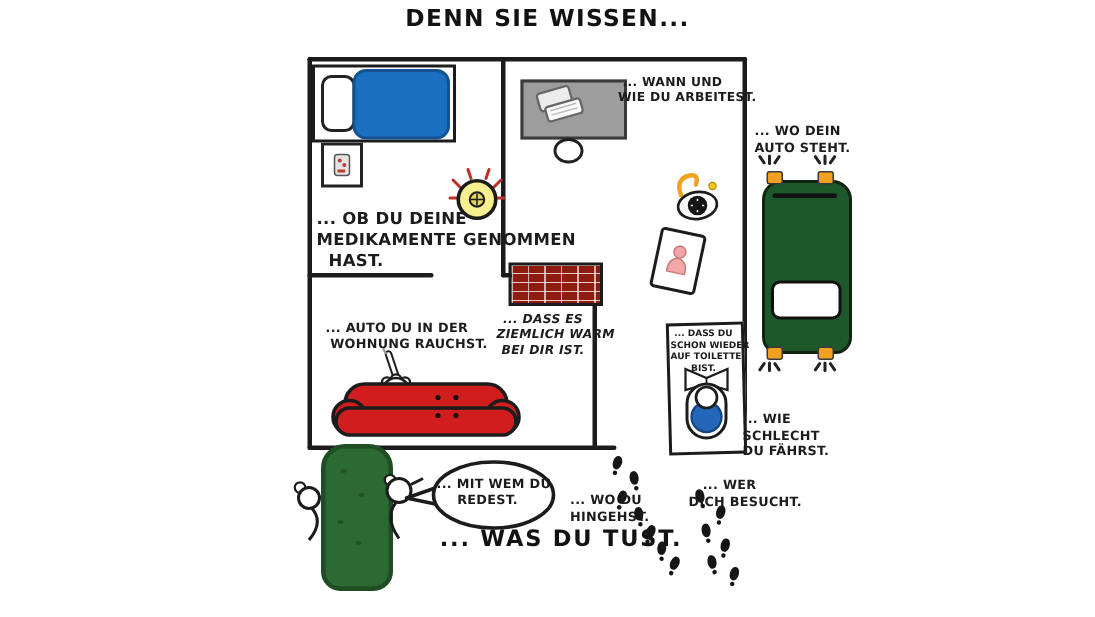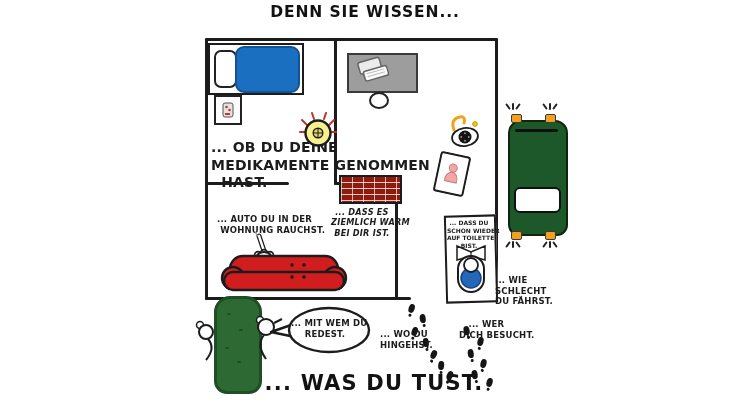--- a/index.html
+++ b/index.html
@@ -1,20 +1,20 @@
 <!DOCTYPE html>
 <html><head>
 <meta charset="utf-8">
 <style>
   html,body{margin:0;padding:0;background:#fff;}
   #stage{position:relative;width:730px;height:411px;background:#fff;overflow:hidden;
          font-family:"DejaVu Sans",sans-serif;}
   .title{position:absolute;left:0;right:0;text-align:center;font-weight:700;color:#121212;}
   #title-top{top:3px;font-size:15.5px;letter-spacing:.9px;}
-  #title-bottom{top:371px;font-size:21px;letter-spacing:1.2px;padding-left:18px;}
+  #title-bottom{top:350px;font-size:15px;letter-spacing:1.2px;padding-left:18px;}
   .lbl{position:absolute;font-weight:700;font-size:8.5px;line-height:1.25;color:#1c1c1c;
        white-space:pre;letter-spacing:.2px;}
   .c{text-align:center;}
   .wall{position:absolute;background:#1c1c1c;border-radius:2px;}
   .abs{position:absolute;}
   
   #brick{position:absolute;left:339px;top:175px;width:59px;height:25px;border:2px solid #1c1c1c;
     background:
       repeating-linear-gradient(90deg, rgba(255,255,255,.65) 0 1px, transparent 1px 11px),
       repeating-linear-gradient(180deg, #8e1b10 0 5px, #e8c9c2 5px 6px);}
@@ -68,21 +68,21 @@
   <div id="pillow"></div>
   <div id="blanket"></div>
   <div id="pill-frame">
     <svg width="12" height="16" viewBox="0 0 12 16">
       <rect x="1" y="1" width="10" height="14" rx="2" fill="#e3e3e3" stroke="#555" stroke-width="1"></rect>
       <circle cx="4.5" cy="5" r="1.3" fill="#c0392b"></circle>
         <circle cx="7.5" cy="8" r="1.3" fill="#c0392b"></circle>
       <rect x="3" y="11" width="5" height="2" fill="#c0392b"></rect>
     </svg>
   </div>
-  <div class="lbl" style="left:211px;top:139px;font-size:14px;">... OB DU DEINE
+  <div class="lbl" style="left:211px;top:139px;font-size:11px;">... OB DU DEINE
 MEDIKAMENTE GENOMMEN
   HAST.</div>
 
   <svg class="abs" style="left:298px;top:110px;" width="40" height="38" viewBox="0 0 40 38">
     <g stroke="#c03028" stroke-width="2" stroke-linecap="round">
       <line x1="4" y1="10" x2="9" y2="15"></line>
         <line x1="14" y1="3" x2="16" y2="9"></line>
       <line x1="28" y1="3" x2="26" y2="9"></line>
         <line x1="36" y1="10" x2="31" y2="15"></line>
       <line x1="2" y1="22" x2="8" y2="22"></line>
@@ -97,20 +97,22 @@
   <div id="desk"></div>
   <svg class="abs" style="left:356px;top:56px;" width="34" height="28" viewBox="0 0 34 28">
     <g transform="rotate(-16 17 14)">
       <rect x="4" y="3" width="22" height="12" rx="2" fill="#ececec" stroke="#666" stroke-width="1.5"></rect>
       <rect x="7" y="13" width="24" height="10" rx="2" fill="#fafafa" stroke="#666" stroke-width="1.5"></rect>
       <line x1="10" y1="16" x2="28" y2="16" stroke="#bbb" stroke-width="1"></line>
       <line x1="10" y1="19" x2="28" y2="19" stroke="#bbb" stroke-width="1"></line>
     </g>
   </svg>
   <div id="stool"></div>
+  <div class="lbl" style="left:412px;top:49px;font-size:8.2px;"> ... WANN UND
+WIE DU ARBEITEST.</div>
 
   <svg class="abs" style="left:447px;top:114px;" width="34" height="36" viewBox="0 0 34 36">
     <path d="M7,16 Q3,5 13,3 Q19,2 17,9" fill="none" stroke="#f0a21c" stroke-width="3" stroke-linecap="round"></path>
     <ellipse cx="18" cy="23" rx="13" ry="9" fill="#fff" stroke="#1c1c1c" stroke-width="1.8" transform="rotate(-8 18 23)"></ellipse>
     <circle cx="18" cy="23" r="6.5" fill="#141414"></circle>
     <g stroke="#fff" stroke-width="1">
       <line x1="18" y1="18.5" x2="18" y2="20"></line>
         <line x1="18" y1="26" x2="18" y2="27.5"></line>
       <line x1="13.5" y1="23" x2="15" y2="23"></line>
         <line x1="21" y1="23" x2="22.5" y2="23"></line>
@@ -160,20 +162,22 @@
     <path d="M6,3 L20,9 L34,3 L34,17 L20,13 L6,17 Z" fill="#fff" stroke="#1c1c1c" stroke-width="1.5"></path>
     <line x1="20" y1="9" x2="20" y2="13" stroke="#1c1c1c" stroke-width="1.2"></line>
     <rect x="7" y="13" width="26" height="36" rx="13" fill="#fff" stroke="#1c1c1c" stroke-width="2"></rect>
     <circle cx="20" cy="35" r="10" fill="#2467b8" stroke="#17447e" stroke-width="1.5"></circle>
     <circle cx="20" cy="22" r="7" fill="#fff" stroke="#1c1c1c" stroke-width="1.8"></circle>
   </svg>
   <div class="lbl" style="left:495px;top:243px;margin-top:32px;">... WIE
 SCHLECHT
 DU FÄHRST.</div>
 
+  <div class="lbl" style="left:503px;top:83px;">... WO DEIN
+AUTO STEHT.</div>
   <div id="car-body"></div>
   <div id="car-hoodline"></div>
   <div id="car-window"></div>
   <div class="light" style="left:511px;top:114px;"></div>
   <div class="light" style="left:545px;top:114px;"></div>
   <div class="light" style="left:511px;top:231px;"></div>
   <div class="light" style="left:545px;top:231px;"></div>
   <div class="burst" style="left:507px;top:103px;">
       <i></i>
       <i></i>

